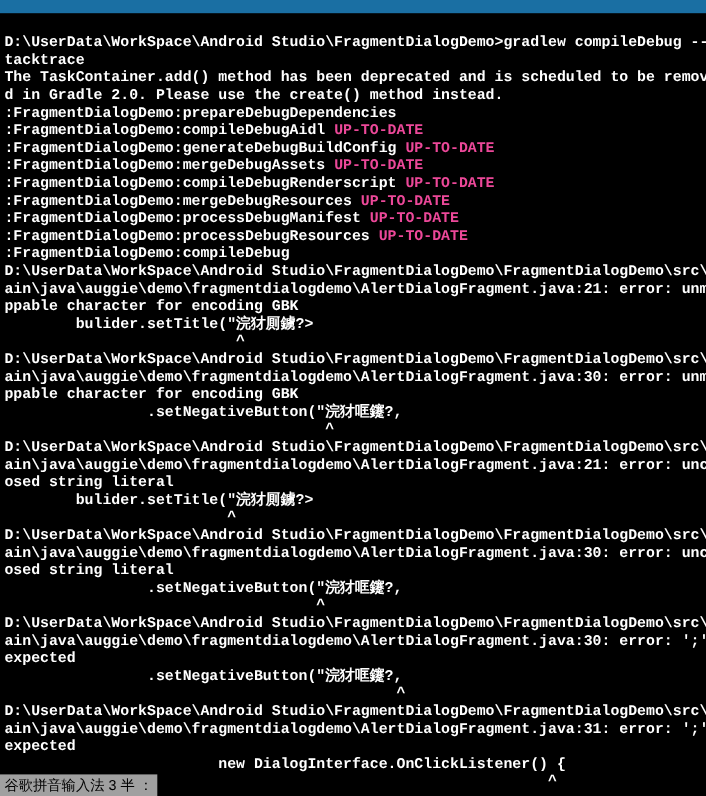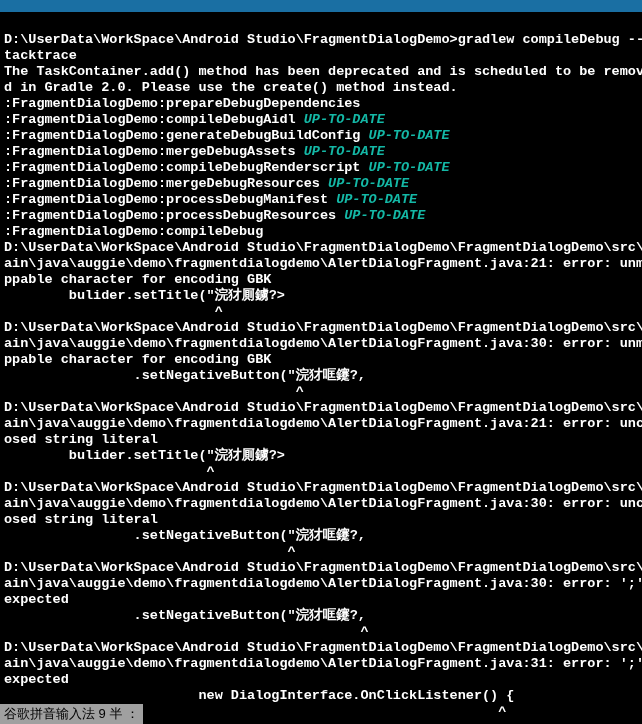--- a/index.html
+++ b/index.html
@@ -21,33 +21,33 @@
     .terminal {
       padding: 4px 4px;
       white-space: pre;
       color: #ffffff;
     }
     .line {
       white-space: pre;
       font-weight: bold;
     }
     .white { color: #ffffff; }
-    .green { color: #14b8a6; font-style: italic; }
+    .green { color: #ec4899; }
     .ime-bar {
       position: absolute;
       bottom: 0;
       left: 0;
       background: #a0a0a0;
       color: #000000;
       padding: 2px 4px;
       font-size: 13px;
       font-weight: normal;
       font-family: sans-serif;
     }
   </style>
 </head>
 <body>
 
 <div class="title-bar"></div>
 
 <div class="terminal" id="terminal-container"><div class="line"><span class="white"> </span></div><div class="line"><span class="white">D:\UserData\WorkSpace\Android Studio\FragmentDialogDemo&gt;gradlew compileDebug --s</span></div><div class="line"><span class="white">tacktrace</span></div><div class="line"><span class="white">The TaskContainer.add() method has been deprecated and is scheduled to be remove</span></div><div class="line"><span class="white">d in Gradle 2.0. Please use the create() method instead.</span></div><div class="line"><span class="white">:FragmentDialogDemo:prepareDebugDependencies</span></div><div class="line"><span class="white">:FragmentDialogDemo:compileDebugAidl </span><span class="green">UP-TO-DATE</span></div><div class="line"><span class="white">:FragmentDialogDemo:generateDebugBuildConfig </span><span class="green">UP-TO-DATE</span></div><div class="line"><span class="white">:FragmentDialogDemo:mergeDebugAssets </span><span class="green">UP-TO-DATE</span></div><div class="line"><span class="white">:FragmentDialogDemo:compileDebugRenderscript </span><span class="green">UP-TO-DATE</span></div><div class="line"><span class="white">:FragmentDialogDemo:mergeDebugResources </span><span class="green">UP-TO-DATE</span></div><div class="line"><span class="white">:FragmentDialogDemo:processDebugManifest </span><span class="green">UP-TO-DATE</span></div><div class="line"><span class="white">:FragmentDialogDemo:processDebugResources </span><span class="green">UP-TO-DATE</span></div><div class="line"><span class="white">:FragmentDialogDemo:compileDebug</span></div><div class="line"><span class="white">D:\UserData\WorkSpace\Android Studio\FragmentDialogDemo\FragmentDialogDemo\src\m</span></div><div class="line"><span class="white">ain\java\auggie\demo\fragmentdialogdemo\AlertDialogFragment.java:21: error: unma</span></div><div class="line"><span class="white">ppable character for encoding GBK</span></div><div class="line"><span class="white">        bulider.setTitle("浣犲厠鐪?&gt;</span></div><div class="line"><span class="white">                          ^</span></div><div class="line"><span class="white">D:\UserData\WorkSpace\Android Studio\FragmentDialogDemo\FragmentDialogDemo\src\m</span></div><div class="line"><span class="white">ain\java\auggie\demo\fragmentdialogdemo\AlertDialogFragment.java:30: error: unma</span></div><div class="line"><span class="white">ppable character for encoding GBK</span></div><div class="line"><span class="white">                .setNegativeButton("浣犲哐鑳?,</span></div><div class="line"><span class="white">                                    ^</span></div><div class="line"><span class="white">D:\UserData\WorkSpace\Android Studio\FragmentDialogDemo\FragmentDialogDemo\src\m</span></div><div class="line"><span class="white">ain\java\auggie\demo\fragmentdialogdemo\AlertDialogFragment.java:21: error: uncl</span></div><div class="line"><span class="white">osed string literal</span></div><div class="line"><span class="white">        bulider.setTitle("浣犲厠鐪?&gt;</span></div><div class="line"><span class="white">                         ^</span></div><div class="line"><span class="white">D:\UserData\WorkSpace\Android Studio\FragmentDialogDemo\FragmentDialogDemo\src\m</span></div><div class="line"><span class="white">ain\java\auggie\demo\fragmentdialogdemo\AlertDialogFragment.java:30: error: uncl</span></div><div class="line"><span class="white">osed string literal</span></div><div class="line"><span class="white">                .setNegativeButton("浣犲哐鑳?,</span></div><div class="line"><span class="white">                                   ^</span></div><div class="line"><span class="white">D:\UserData\WorkSpace\Android Studio\FragmentDialogDemo\FragmentDialogDemo\src\m</span></div><div class="line"><span class="white">ain\java\auggie\demo\fragmentdialogdemo\AlertDialogFragment.java:30: error: ';' </span></div><div class="line"><span class="white">expected</span></div><div class="line"><span class="white">                .setNegativeButton("浣犲哐鑳?,</span></div><div class="line"><span class="white">                                            ^</span></div><div class="line"><span class="white">D:\UserData\WorkSpace\Android Studio\FragmentDialogDemo\FragmentDialogDemo\src\m</span></div><div class="line"><span class="white">ain\java\auggie\demo\fragmentdialogdemo\AlertDialogFragment.java:31: error: ';' </span></div><div class="line"><span class="white">expected</span></div><div class="line"><span class="white">                        new DialogInterface.OnClickListener() {</span></div><div class="line"><span class="white">                                                             ^</span></div></div>
 
-<div class="ime-bar">谷歌拼音输入法 9 半 ：</div>
+<div class="ime-bar">谷歌拼音输入法 3 半 ：</div>
 
 </body></html>

